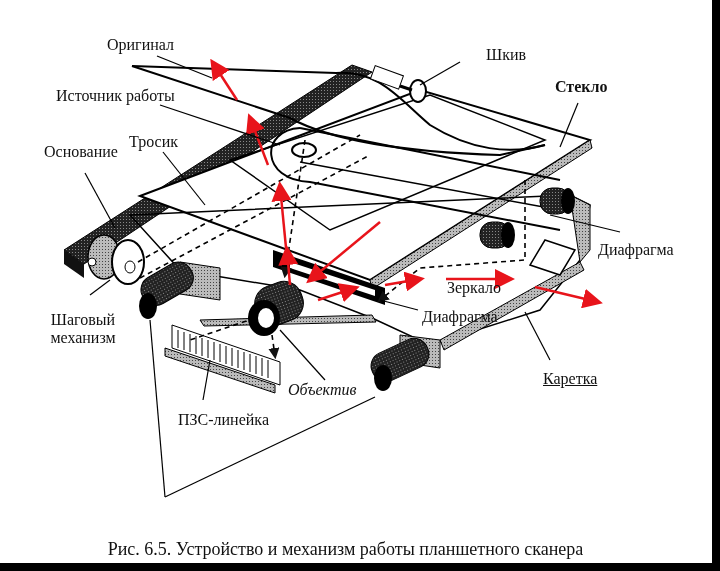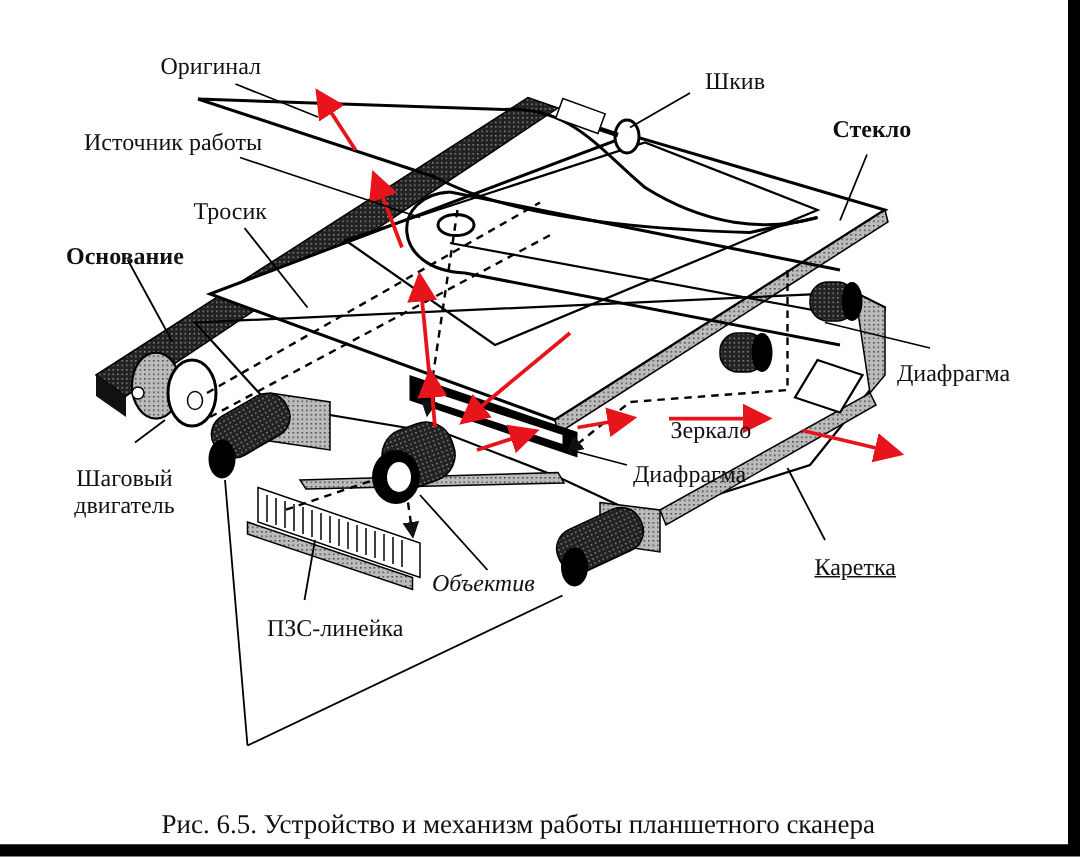--- a/index.html
+++ b/index.html
@@ -186,30 +186,30 @@
       <line x1="525" y1="312" x2="550" y2="360"></line>
       <line x1="90" y1="295" x2="110" y2="280"></line>
       <line x1="280" y1="330" x2="325" y2="380"></line>
       <line x1="210" y1="360" x2="203" y2="400"></line>
       <line x1="150" y1="320" x2="165" y2="497"></line>
       <line x1="165" y1="497" x2="375" y2="397"></line>
     </g>
   </svg>
 
   <div class="lbl" style="left:107px;top:37px;">Оригинал</div>
-  <div class="lbl" style="left:470px;top:47px;">Шкив</div>
+  <div class="lbl" style="left:486px;top:47px;">Шкив</div>
   <div class="lbl" style="left:555px;top:79px;font-weight:bold;">Стекло</div>
   <div class="lbl" style="left:56px;top:88px;">Источник работы</div>
   <div class="lbl" style="left:129px;top:134px;">Тросик</div>
-  <div class="lbl" style="left:44px;top:164px;font-weight:bold;">Основание</div>
+  <div class="lbl" style="left:44px;top:144px;">Основание</div>
   <div class="lbl" style="left:598px;top:242px;">Диафрагма</div>
   <div class="lbl" style="left:447px;top:280px;">Зеркало</div>
   <div class="lbl" style="left:422px;top:309px;">Диафрагма</div>
   <div class="lbl lbl2" style="left:40px;top:311px;width:86px;">
     <div>Шаговый</div>
-    <div>двигатель</div>
+    <div>механизм</div>
   </div>
   <div class="lbl" style="left:288px;top:382px;font-style:italic;">Объектив</div>
   <div class="lbl" style="left:543px;top:371px;text-decoration:underline;">Каретка</div>
   <div class="lbl" style="left:160px;top:412px;padding-left:18px;">ПЗС-линейка</div>
 
   <div id="caption">Рис. 6.5. Устройство и механизм работы планшетного сканера</div>
 </div>
 
 </body></html>

